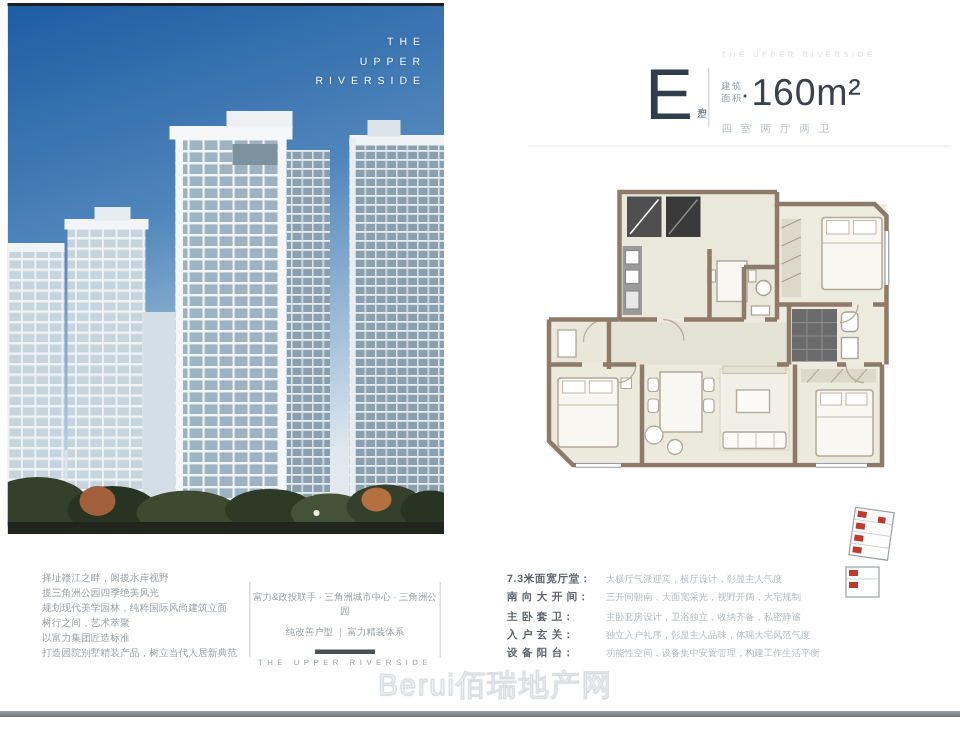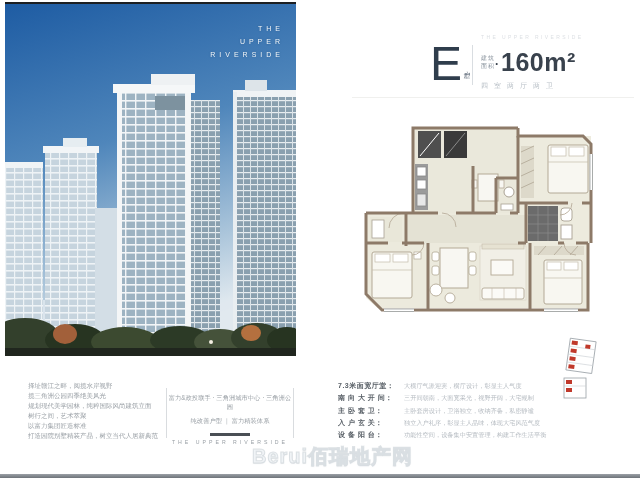--- a/index.html
+++ b/index.html
@@ -32,21 +32,21 @@
   .mini-brand {
     position:absolute; left:481px; top:34px; font-size:5px; letter-spacing:2.4px;
     color:#dcdfe3;
   }
   .area-stack {
     position:absolute; left:481px; top:55px; font-size:6px; line-height:7.5px;
     color:#8a949e; letter-spacing:1px;
   }
   .area-sep { position:absolute; left:495px; top:57px; font-size:12px; color:#39424d; font-weight:700; }
   .area-value {
-    position:absolute; left:501px; top:48px; font-size:25px; color:#39424d; font-weight:700;
+    position:absolute; left:501px; top:48px; font-size:25px; color:#39424d; font-weight:400;
     letter-spacing:0.5px;
     text-align:right;
   }
   .rooms-label {
     position:absolute; left:481px; top:81px; font-size:7px; letter-spacing:6px;
     color:#b9c0c7;
   }
   .header-rule { position:absolute; left:352px; top:97px; width:282px; height:1px; background:#f0f0ee; }
   
   #floorplan { position:absolute; left:358px; top:118px; }
@@ -67,21 +67,21 @@
   #center-block .cb-brand { margin-top:3px; font-size:5.2px; letter-spacing:3px; color:#9aa0a6; }
   #features { position:absolute; left:338px; top:381px; width:210px; }
   #features .feat-row { display:flex; align-items:baseline; height:12.3px; }
   #features .feat-label {
     flex:0 0 66px; font-size:7px; font-weight:700; color:#5a6168; letter-spacing:0.5px;
     white-space:nowrap;
   }
   #features .feat-desc { font-size:6.2px; color:#b4bac0; white-space:nowrap; }
   
   #watermark {
-    position:absolute; left:252px; top:443px; font-size:20px; font-weight:700;
+    position:absolute; left:252px; top:443px; font-size:20px; font-weight:400;
     letter-spacing:1px; color:rgba(240,243,246,0.95);
     -webkit-text-stroke:1px rgba(198,205,212,0.55);
     text-shadow:0 1px 1px rgba(190,198,206,0.35);
     text-align:center;
   }
   #bottom-bar {
     position:absolute; left:0; top:474px; width:640px; height:4px;
     background:linear-gradient(#9ba0a6,#6e747a);
   }
 </style>

